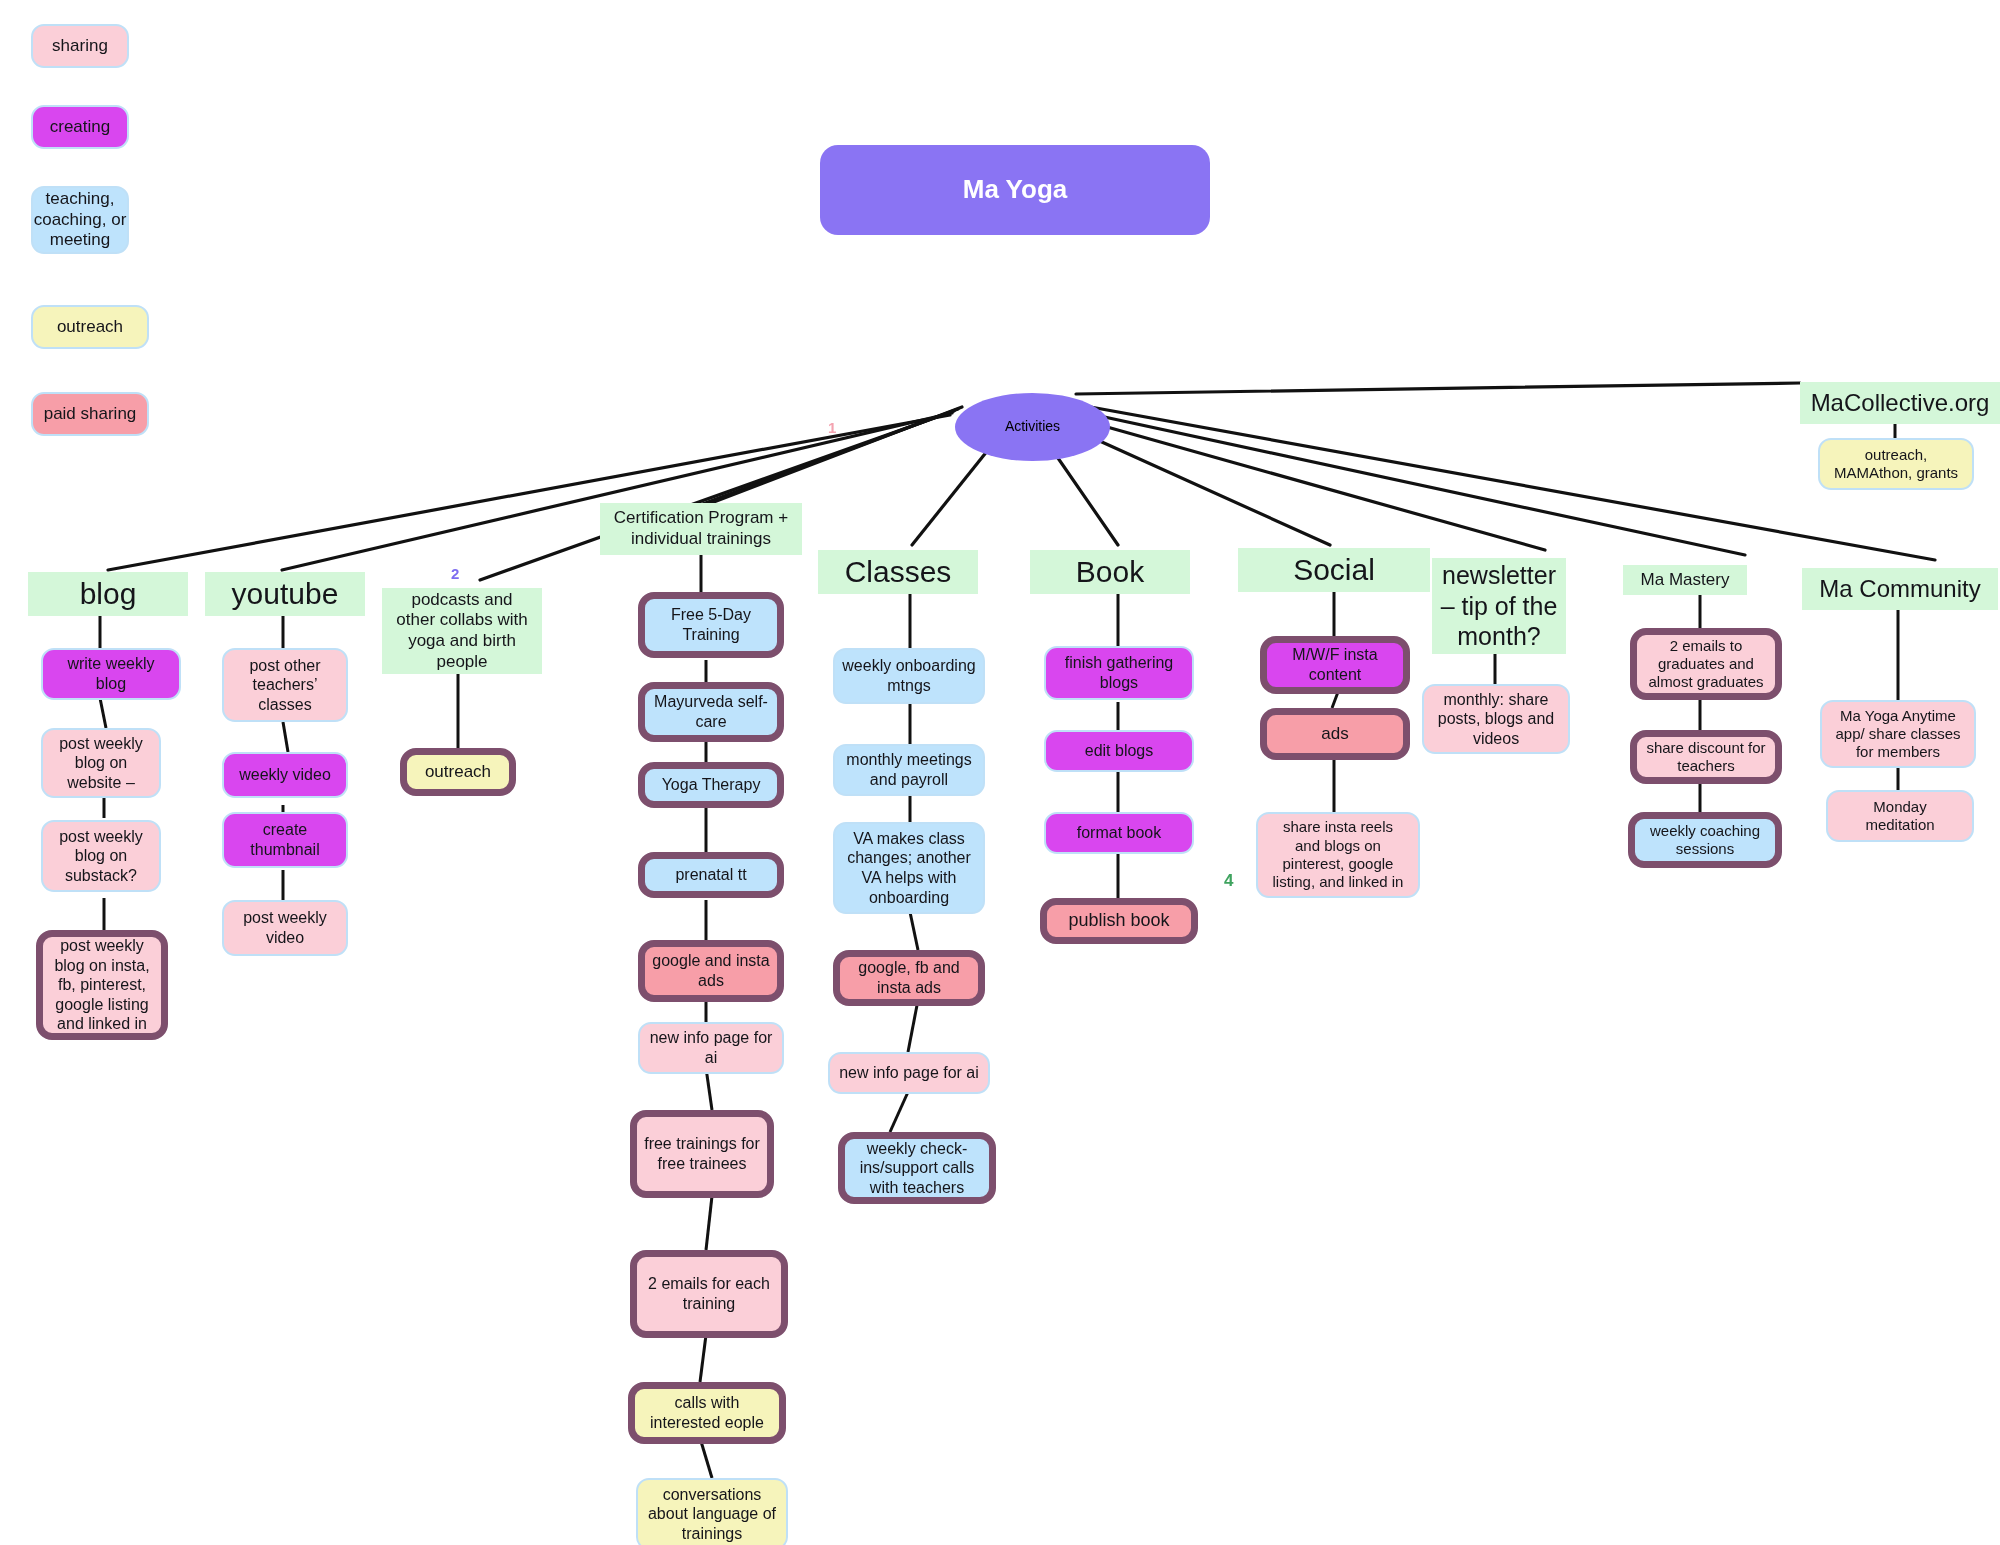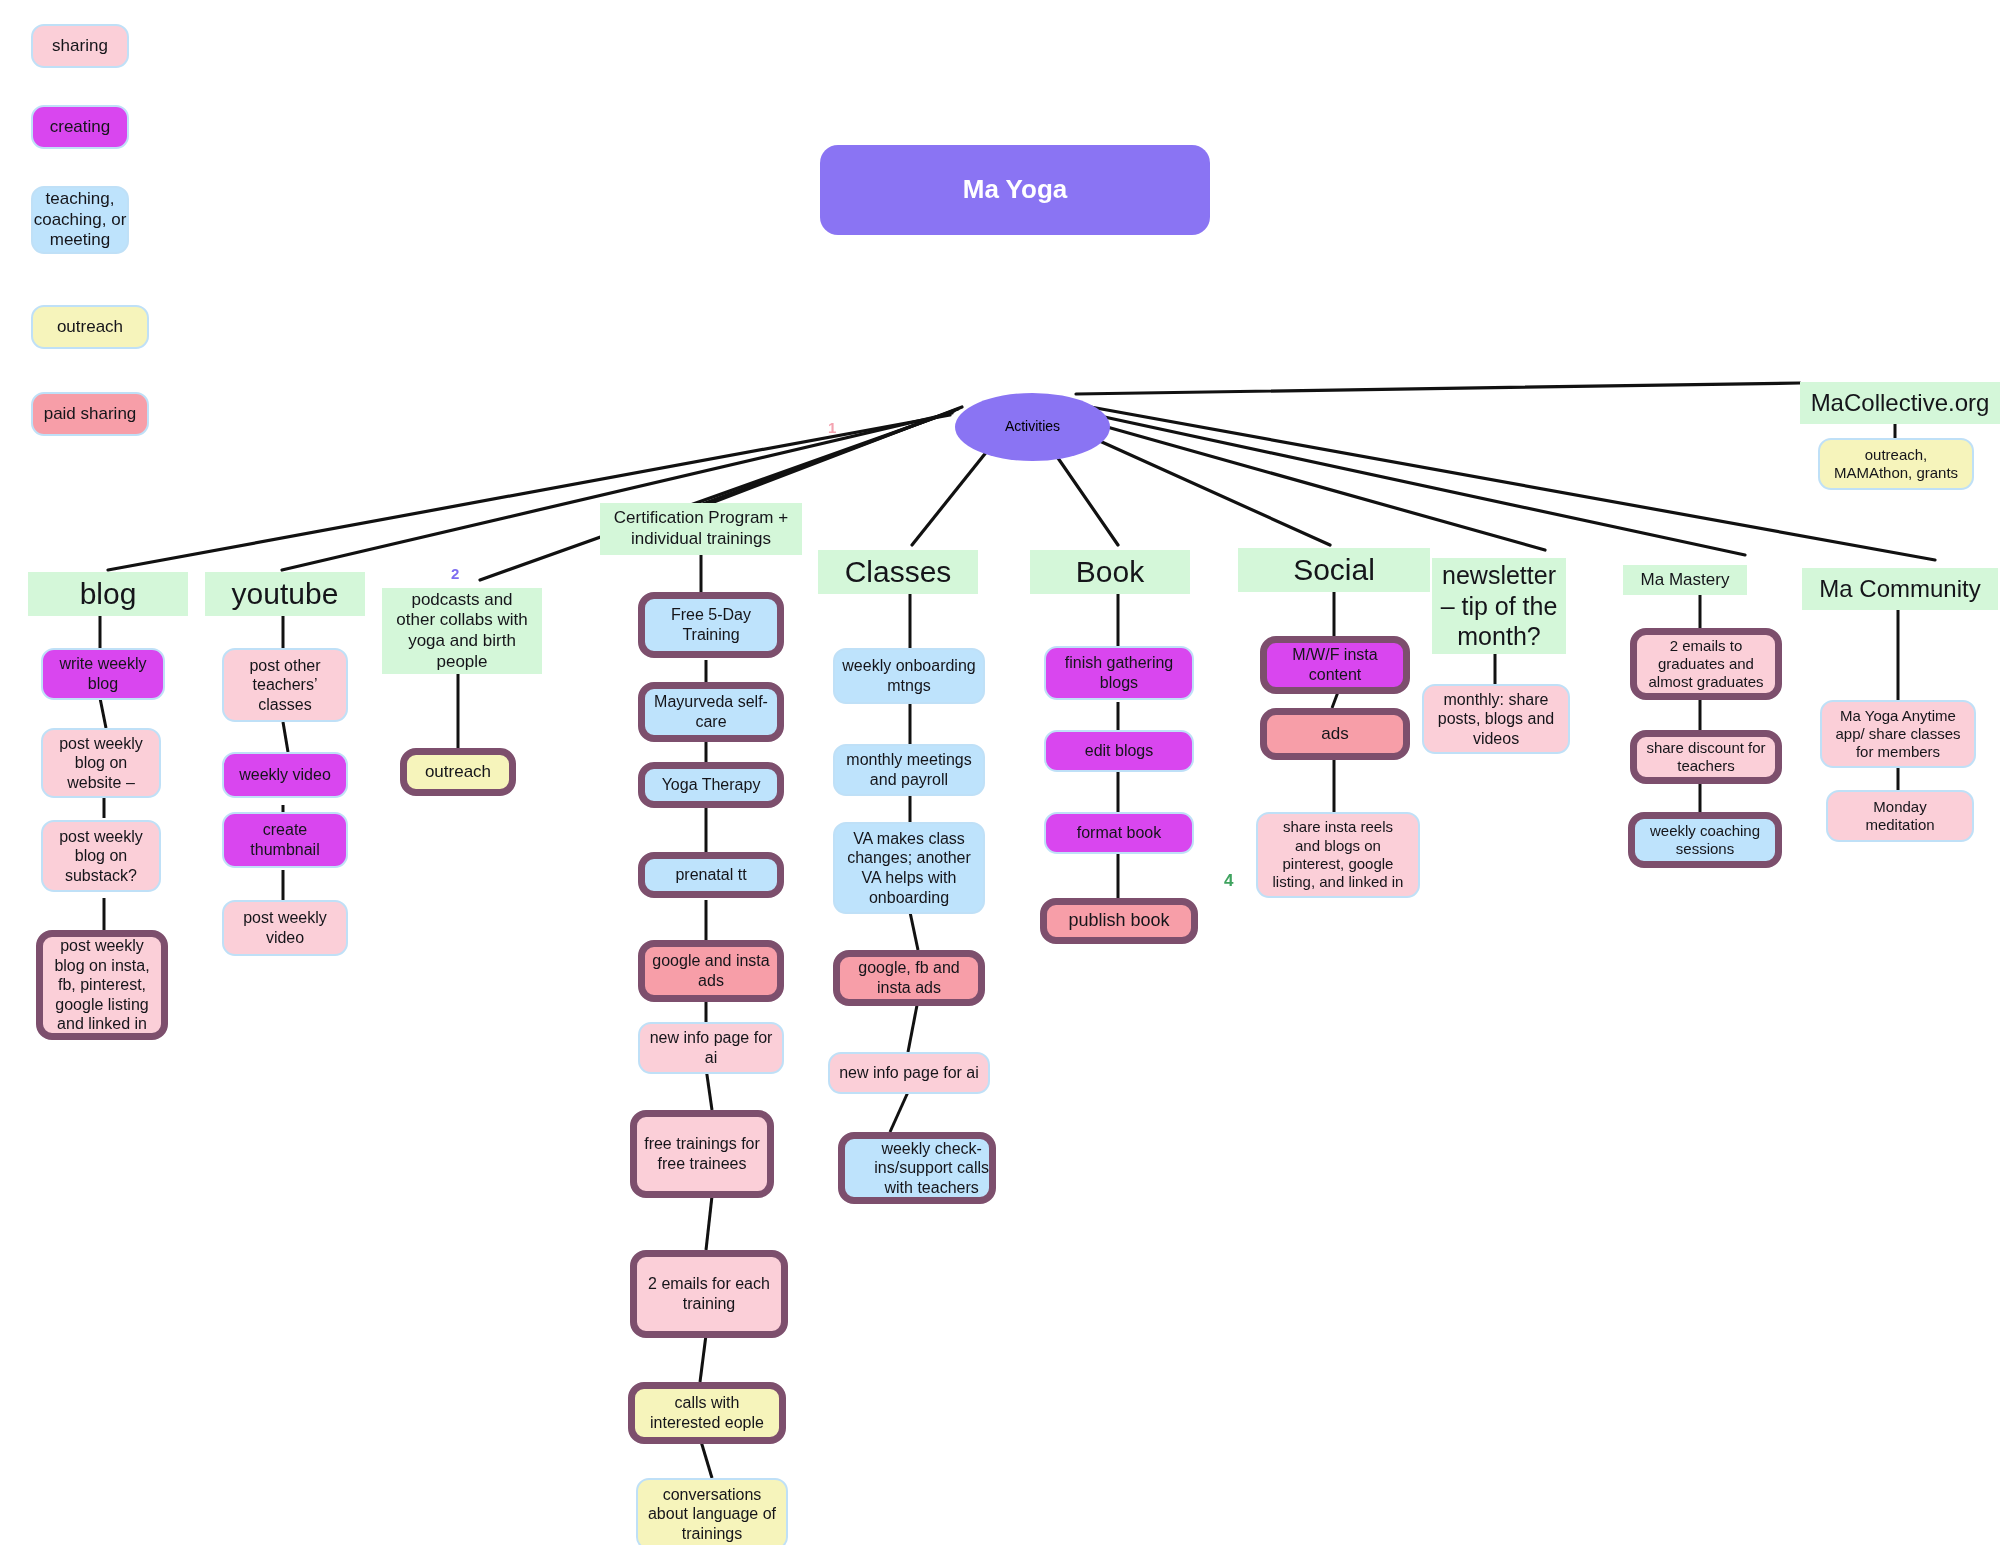--- a/index.html
+++ b/index.html
@@ -142,21 +142,21 @@
     <span>blog</span>
   </div>
   <svg class="wire" style="position:absolute;left:0;top:0;width:2000px;height:1545px;pointer-events:none;z-index:1">
     <g stroke="#111" stroke-width="3" fill="none">
       <line x1="100" y1="616" x2="100" y2="650"></line>
       <line x1="100" y1="698" x2="106" y2="728"></line>
       <line x1="104" y1="787" x2="104" y2="818"></line>
       <line x1="104" y1="898" x2="104" y2="930"></line>
     </g>
   </svg>
-  <div class="node rounded c-creating t-16" style="left:41px;top:648px;width:124px;height:52px;">
+  <div class="node rounded c-creating t-16" style="left:41px;top:648px;width:140px;height:52px;">
     <span>write weekly
 blog</span>
   </div>
   <div class="node rounded c-sharing t-16" style="left:41px;top:728px;width:120px;height:70px;">
     <span>post weekly
 blog on
 website –</span>
   </div>
   <div class="node rounded c-sharing t-16" style="left:41px;top:820px;width:120px;height:72px;">
     <span>post weekly
@@ -297,21 +297,21 @@
 VA helps with
 onboarding</span>
   </div>
   <div class="node sel c-paid t-16" style="left:833px;top:950px;width:152px;height:56px;">
     <span>google, fb and
 insta ads</span>
   </div>
   <div class="node rounded c-sharing t-16" style="left:828px;top:1052px;width:162px;height:42px;">
     <span>new info page for ai</span>
   </div>
-  <div class="node sel c-teaching t-16" style="left:838px;top:1132px;width:158px;height:72px;justify-content:flex-end;">
+  <div class="node sel c-teaching t-16" style="left:838px;top:1132px;width:158px;height:72px;">
     <span>weekly check-
 ins/support calls
 with teachers</span>
   </div>
 
   <div class="node green hdr-lg" style="left:1030px;top:550px;width:160px;height:44px;">
     <span>Book</span>
   </div>
   <svg style="position:absolute;left:0;top:0;width:2000px;height:1545px;pointer-events:none;z-index:1">
     <g stroke="#111" stroke-width="3" fill="none">

